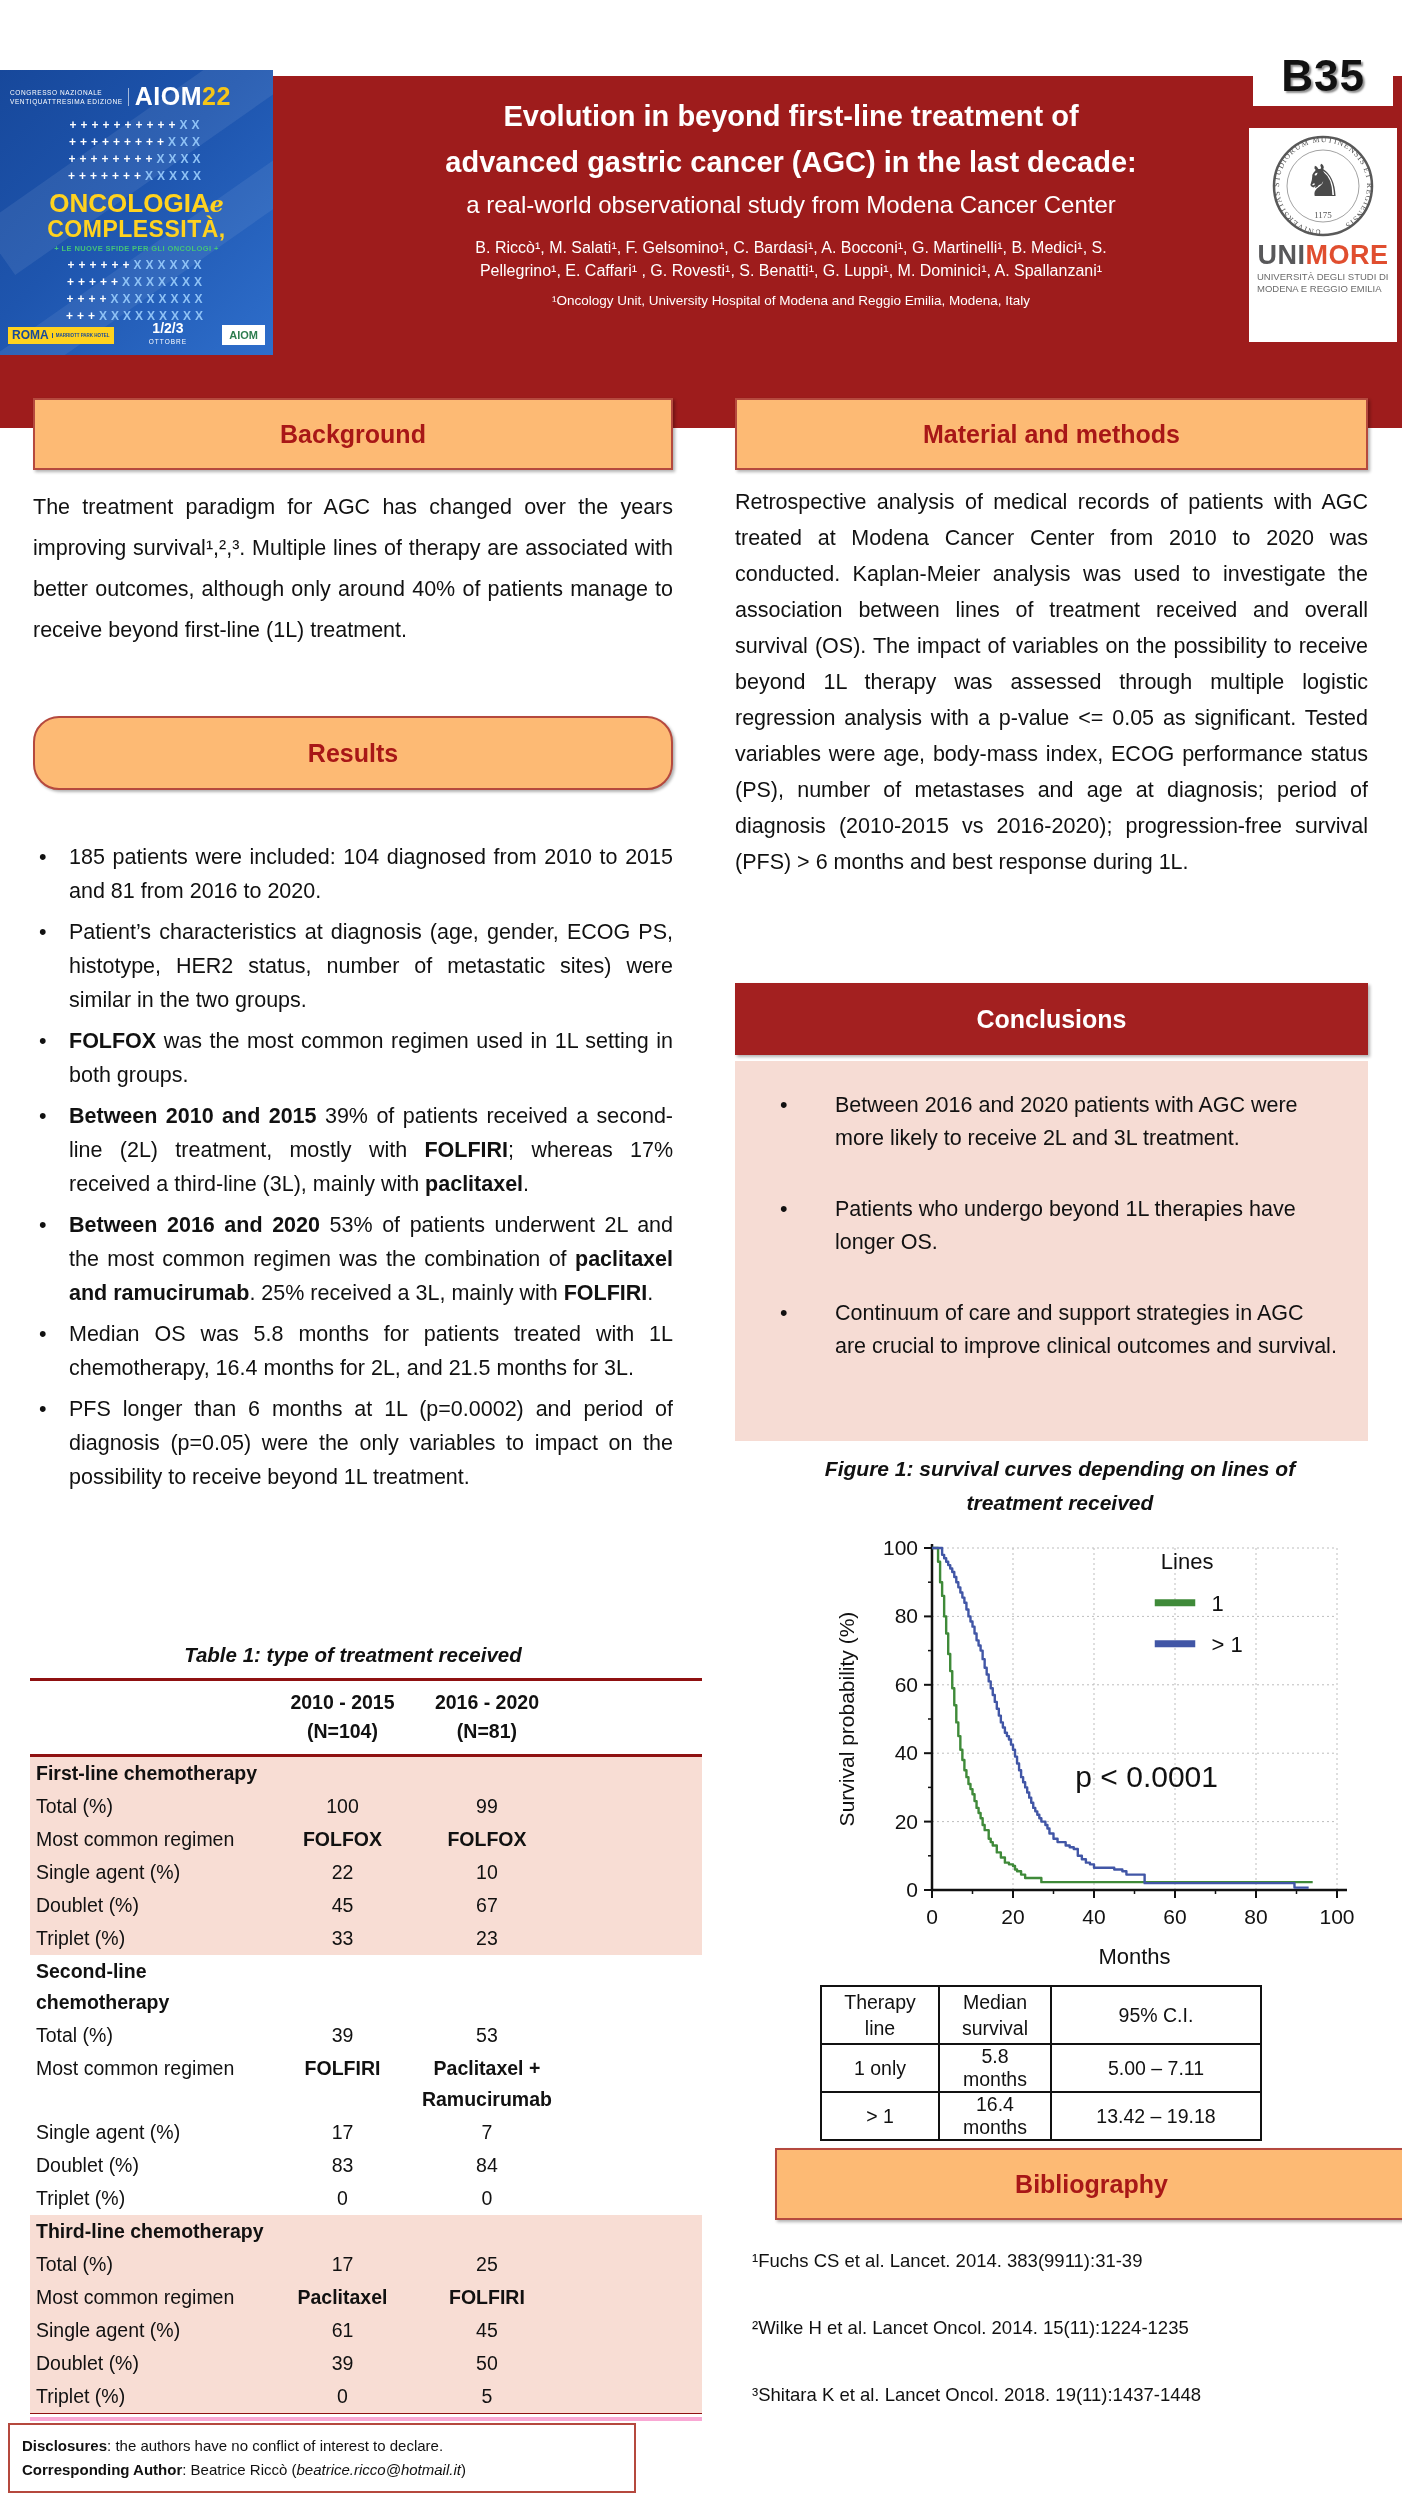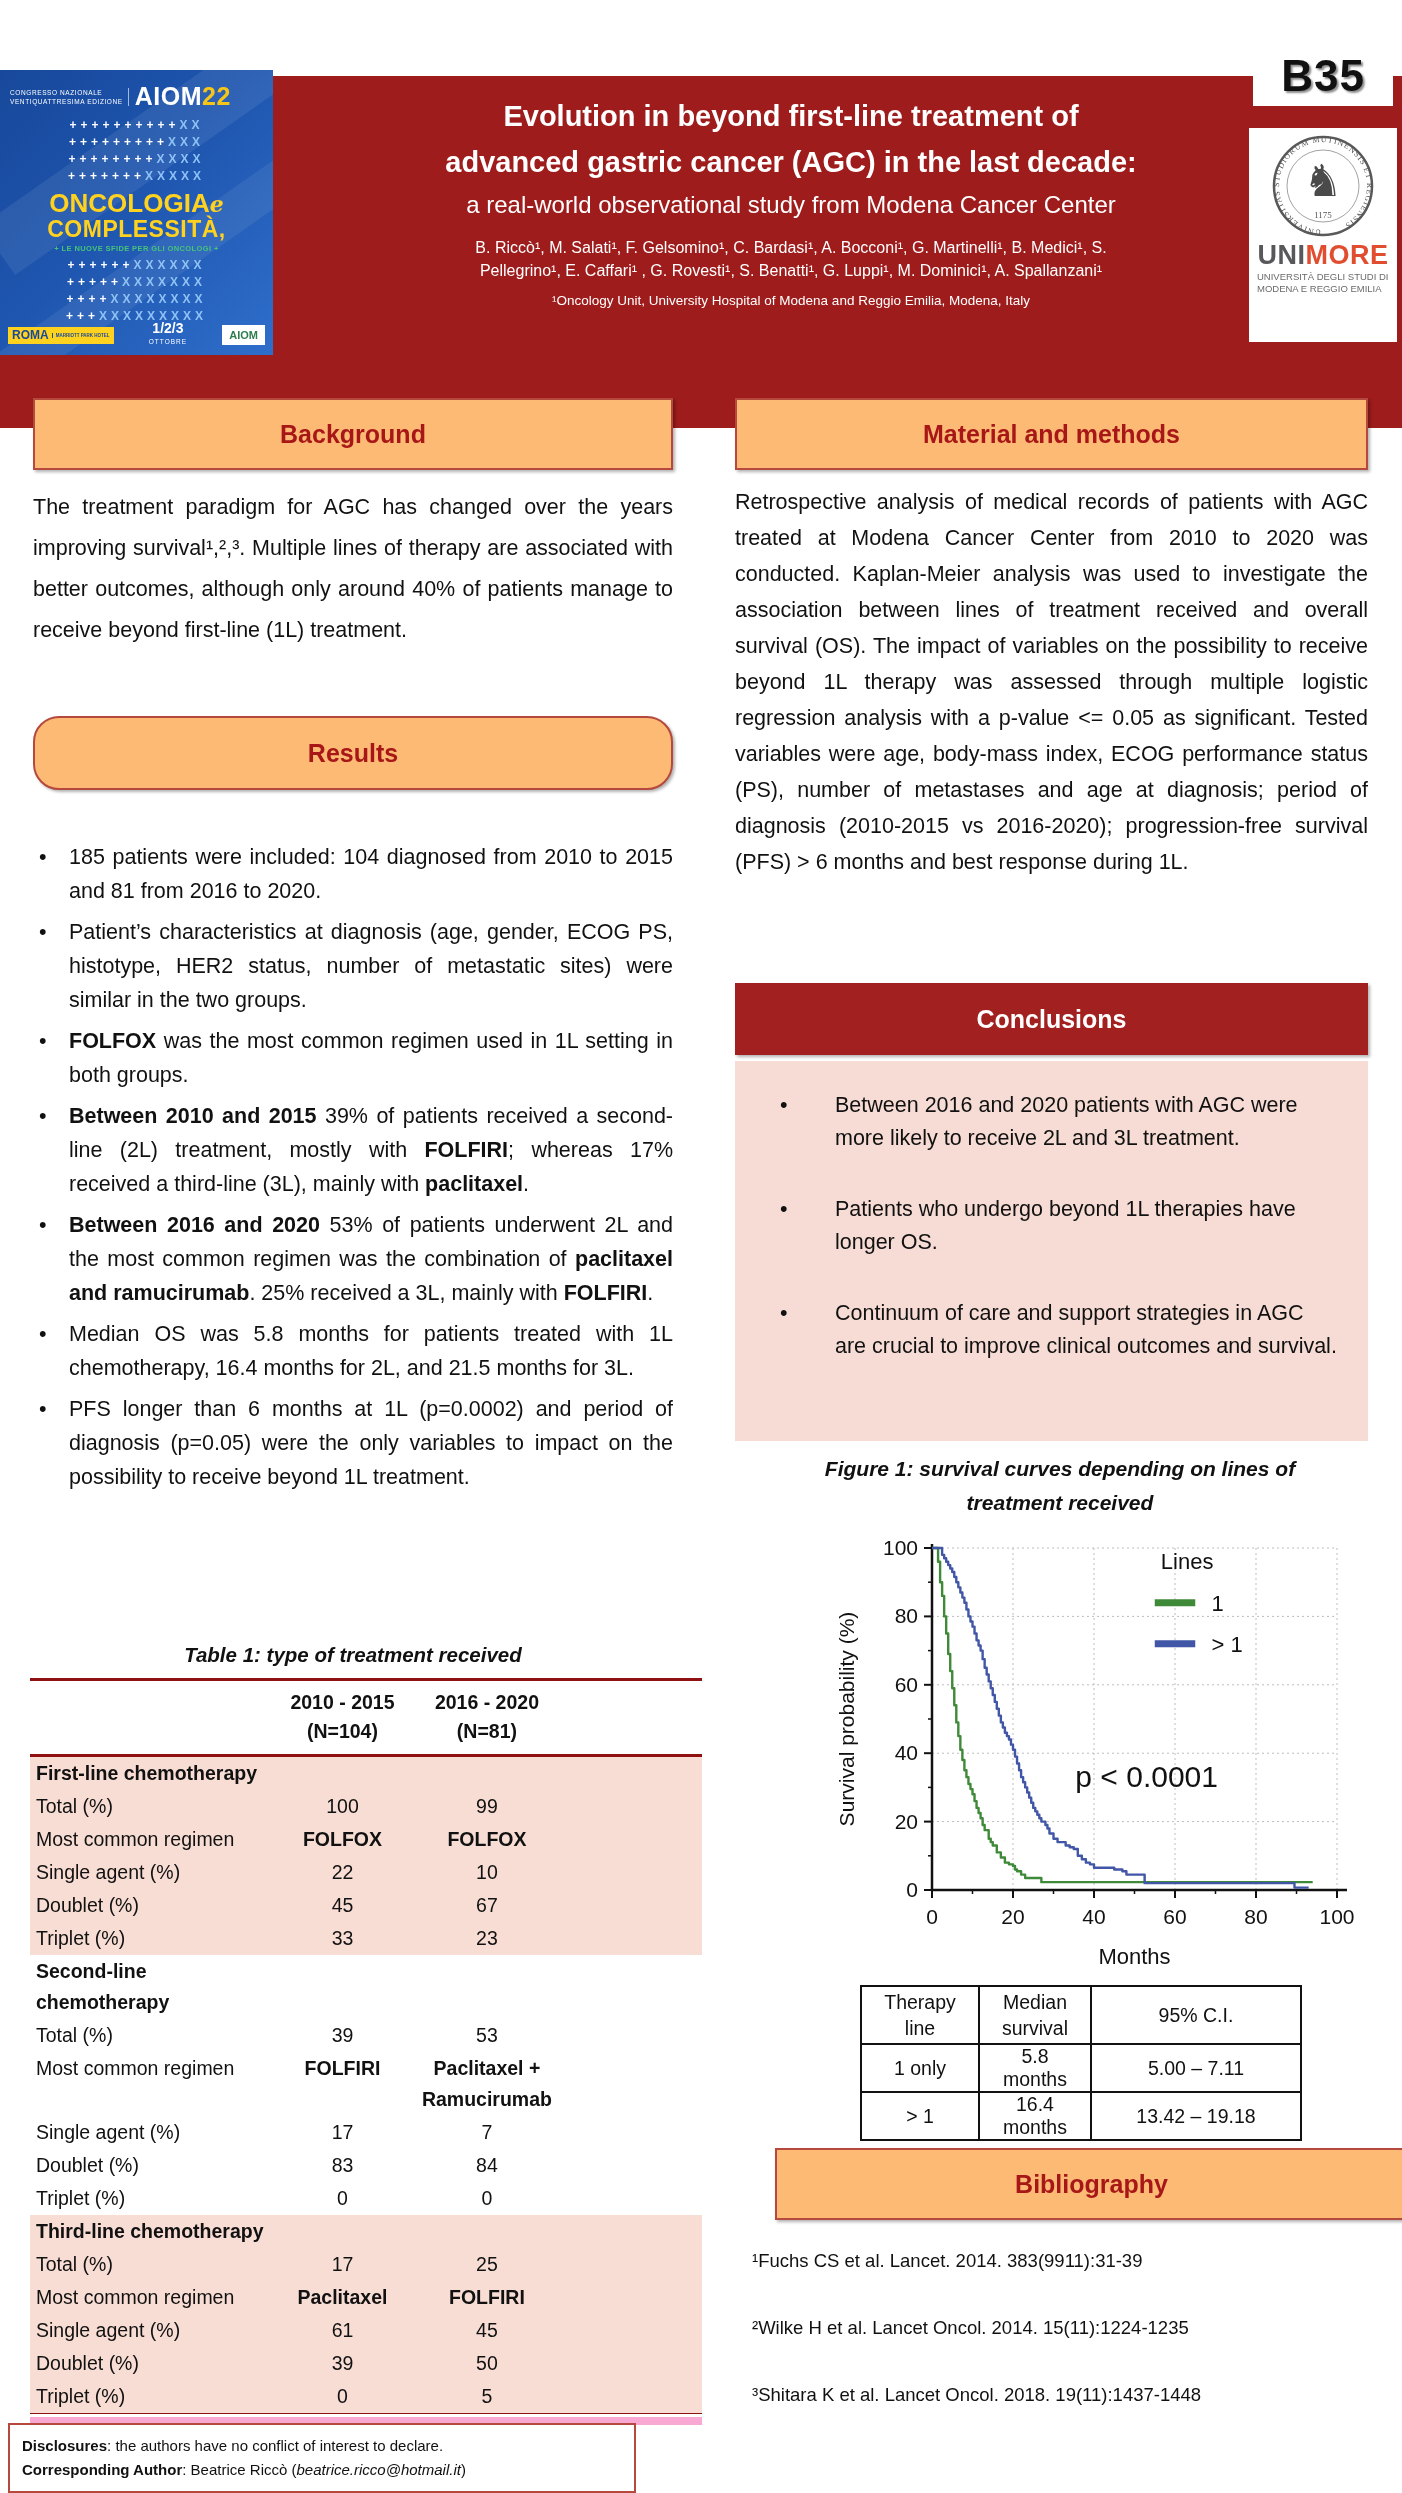--- a/index.html
+++ b/index.html
@@ -63,36 +63,36 @@
   ul.blist{list-style:none;margin:0;padding:0;}
   ul.blist li{position:relative;padding-left:36px;text-align:justify;
               font-size:21.5px;line-height:34px;margin-bottom:7px;}
   ul.blist li:before{content:"\2022";position:absolute;left:6px;}
   ul.clist{list-style:none;margin:0;padding:28px 30px 0 0;}
   ul.clist li{position:relative;padding-left:100px;font-size:21.5px;line-height:33px;margin-bottom:38px;}
   ul.clist li:before{content:"\2022";position:absolute;left:45px;}
   
   .t1-title{position:absolute;left:33px;top:1643px;width:640px;text-align:center;
             font-size:20.5px;font-weight:bold;font-style:italic;}
-  .t1wrap{position:absolute;left:30px;top:1678px;width:672px;border-bottom:8px solid #f9a8d4;padding-bottom:2.5px;}
+  .t1wrap{position:absolute;left:30px;top:1678px;width:672px;border-bottom:4px solid #f9a8d4;padding-bottom:2.5px;}
   table.t1{width:100%;border-collapse:collapse;border-top:3.5px solid #8f1111;
            border-bottom:1.5px solid #8f1111;font-size:19.5px;}
   table.t1 thead td{font-weight:bold;text-align:center;line-height:29px;padding:7px 0 8px 0;
                     border-bottom:3.5px solid #8f1111;}
   table.t1 td{line-height:31px;vertical-align:top;}
   table.t1 td.lbl{text-align:left;padding-left:6px;}
   table.t1 td.val{text-align:center;}
   table.t1 tr.shaded td{background:#f8ddd4;}
   table.t1 .b{font-weight:bold;}
   
   .fig-title{position:absolute;left:790px;top:1452px;width:540px;text-align:center;
              font-size:21px;line-height:34px;font-weight:bold;font-style:italic;}
   .km{position:absolute;left:832px;top:1532px;}
   
-  .svwrap{position:absolute;left:820px;top:1985px;margin-left:40px;}
+  .svwrap{position:absolute;left:820px;top:1985px;}
   table.sv{border-collapse:collapse;font-size:19.5px;background:#fff;}
   table.sv th,table.sv td{border:2.5px solid #111;text-align:center;font-weight:normal;padding:0 10px;}
   table.sv th{height:56px;line-height:26px;}
   table.sv td{height:44px;}
   
   .bib-item{font-size:18.5px;margin-bottom:45px;}
   .bib-list{position:absolute;left:752px;top:2250px;width:620px;}
   
   .foot{position:absolute;left:8px;top:2423px;width:628px;border:2px solid #b5493e;
         box-sizing:border-box;padding:9px 12px;font-size:15px;line-height:24px;background:#fff;}

